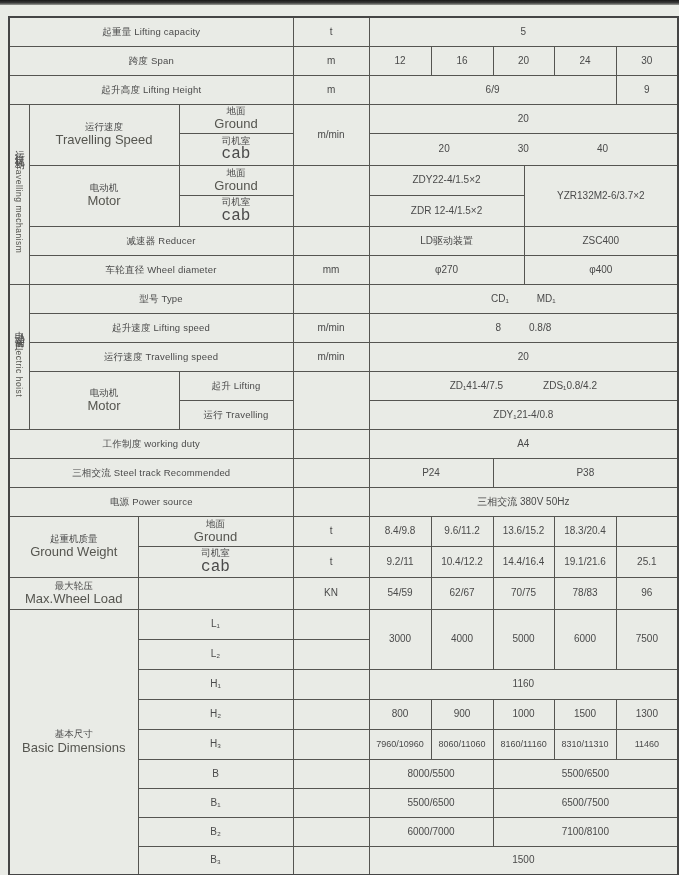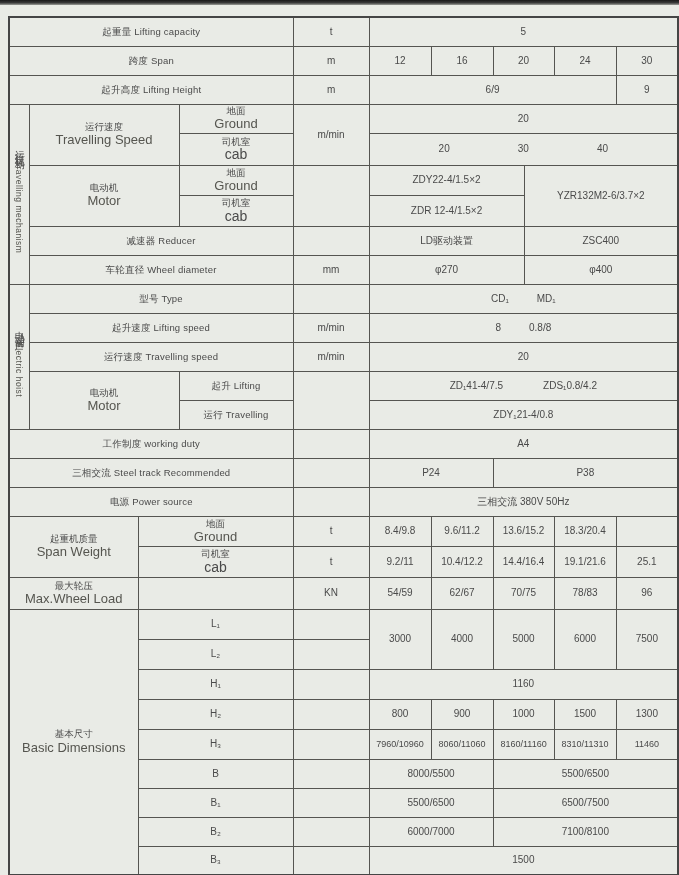--- a/index.html
+++ b/index.html
@@ -33,21 +33,21 @@
     white-space:nowrap;
   }
   tr{height:29px;}
   tr.h30{height:30px;}
   tr.h31{height:31px;}
   tr.h32{height:32px;}
   .lab{font-size:9.5px;letter-spacing:0.2px;}
   .cn,.en{display:block;}
   .cn{font-size:9.5px;}
   .en{font-size:13px;color:#55554f;}
-  .cab{display:block;font-size:14px;line-height:1.05;}
+  .cab{display:block;font-size:16px;line-height:1.05;font-family:Liberation Mono, monospace;}
   .val{font-size:10px;}
   .vstrip{padding:0;}
   .vwrap{display:flex;flex-direction:column;align-items:center;justify-content:flex-start;gap:7px;padding-top:8px;}
   .vcn{writing-mode:vertical-rl;text-orientation:upright;font-size:10px;letter-spacing:3px;}
   .ven{writing-mode:vertical-rl;font-size:8.5px;color:#55554f;letter-spacing:0.5px;}
   .spread3{display:flex;justify-content:space-evenly;align-items:center;width:100%;}
   .pair{display:flex;justify-content:center;align-items:center;gap:28px;width:100%;text-align:right;}
   .pairwide{display:flex;justify-content:center;align-items:center;gap:40px;width:100%;}
 </style>
 </head>
@@ -232,21 +232,21 @@
 
   <tr>
     <td colspan="4" class="lab">电源 Power source</td>
     <td></td>
     <td colspan="6" class="val">三相交流 380V 50Hz</td>
   </tr>
 
   <tr class="h30">
     <td colspan="2" rowspan="2">
       <span class="cn">起重机质量</span>
-      <span class="en">Span Weight</span>
+      <span class="en">Ground Weight</span>
     </td>
     <td colspan="2">
       <span class="cn">地面</span>
       <span class="en">Ground</span>
     </td>
     <td class="val">t</td>
     <td class="val">8.4/9.8</td>
     <td class="val">9.6/11.2</td>
     <td colspan="2" class="val">13.6/15.2</td>
     <td class="val">18.3/20.4</td>

